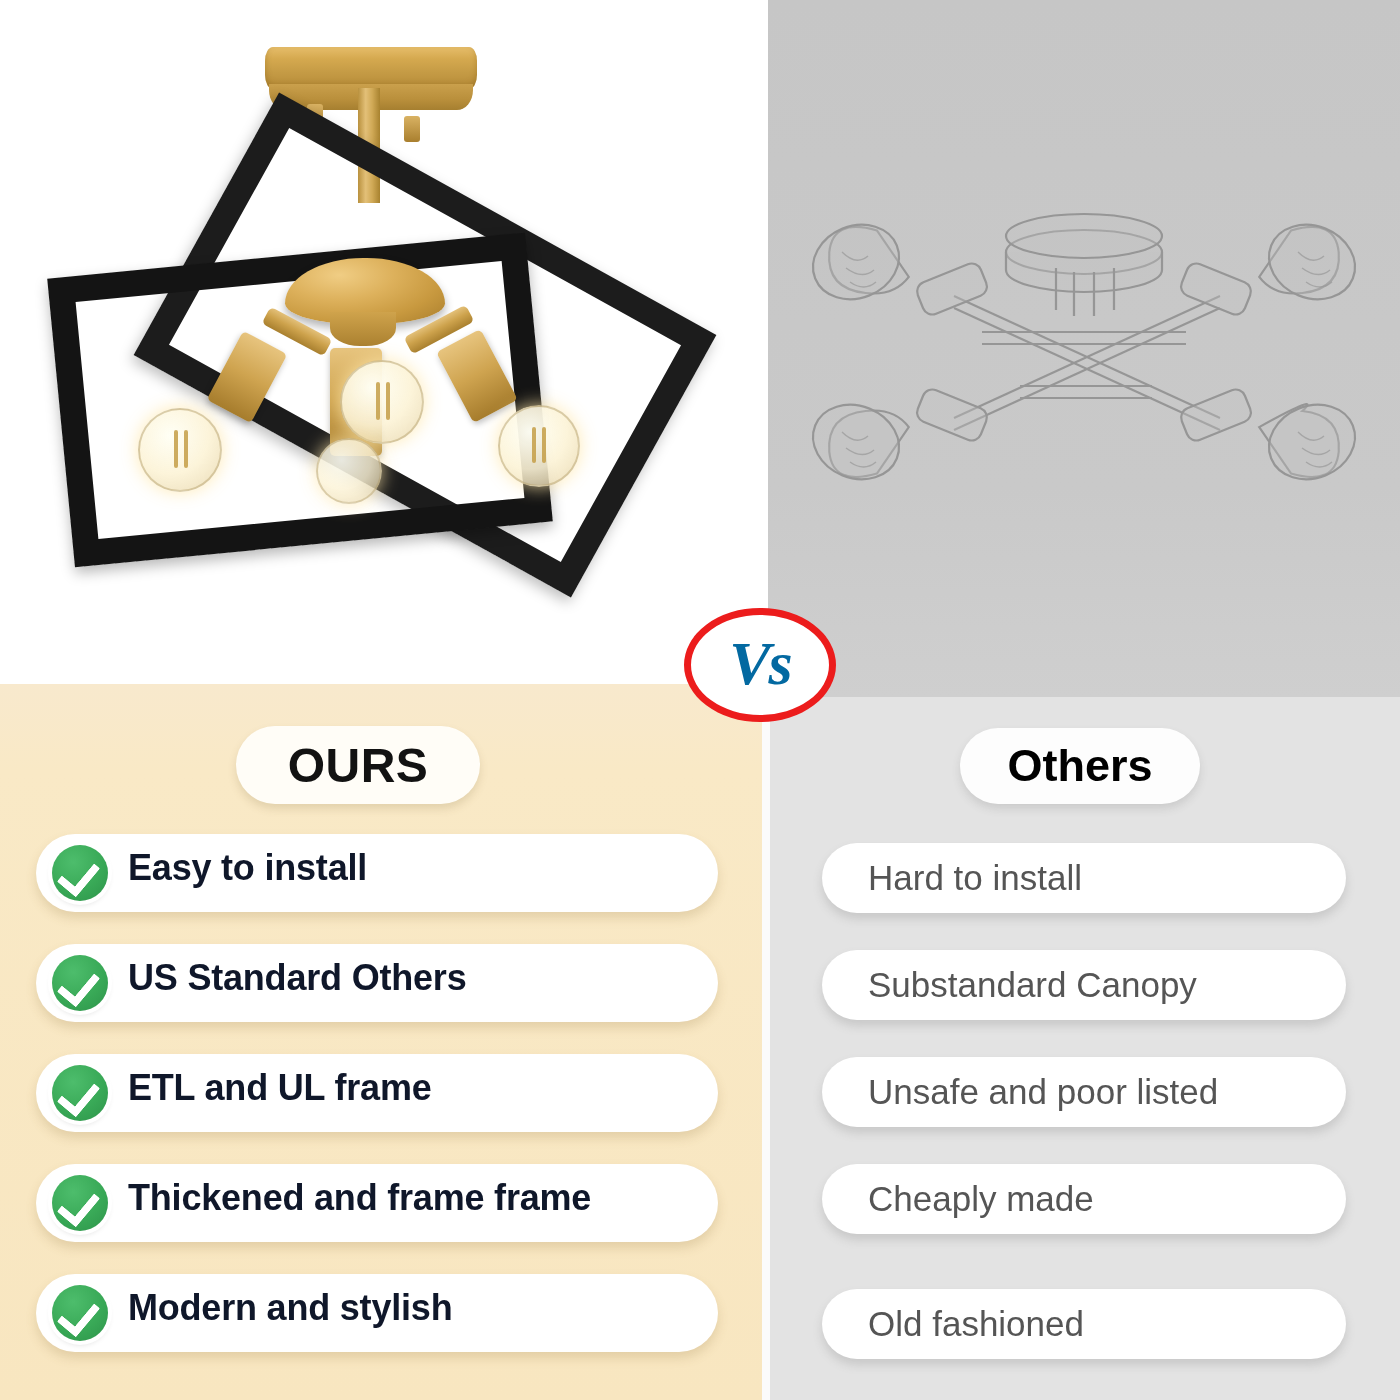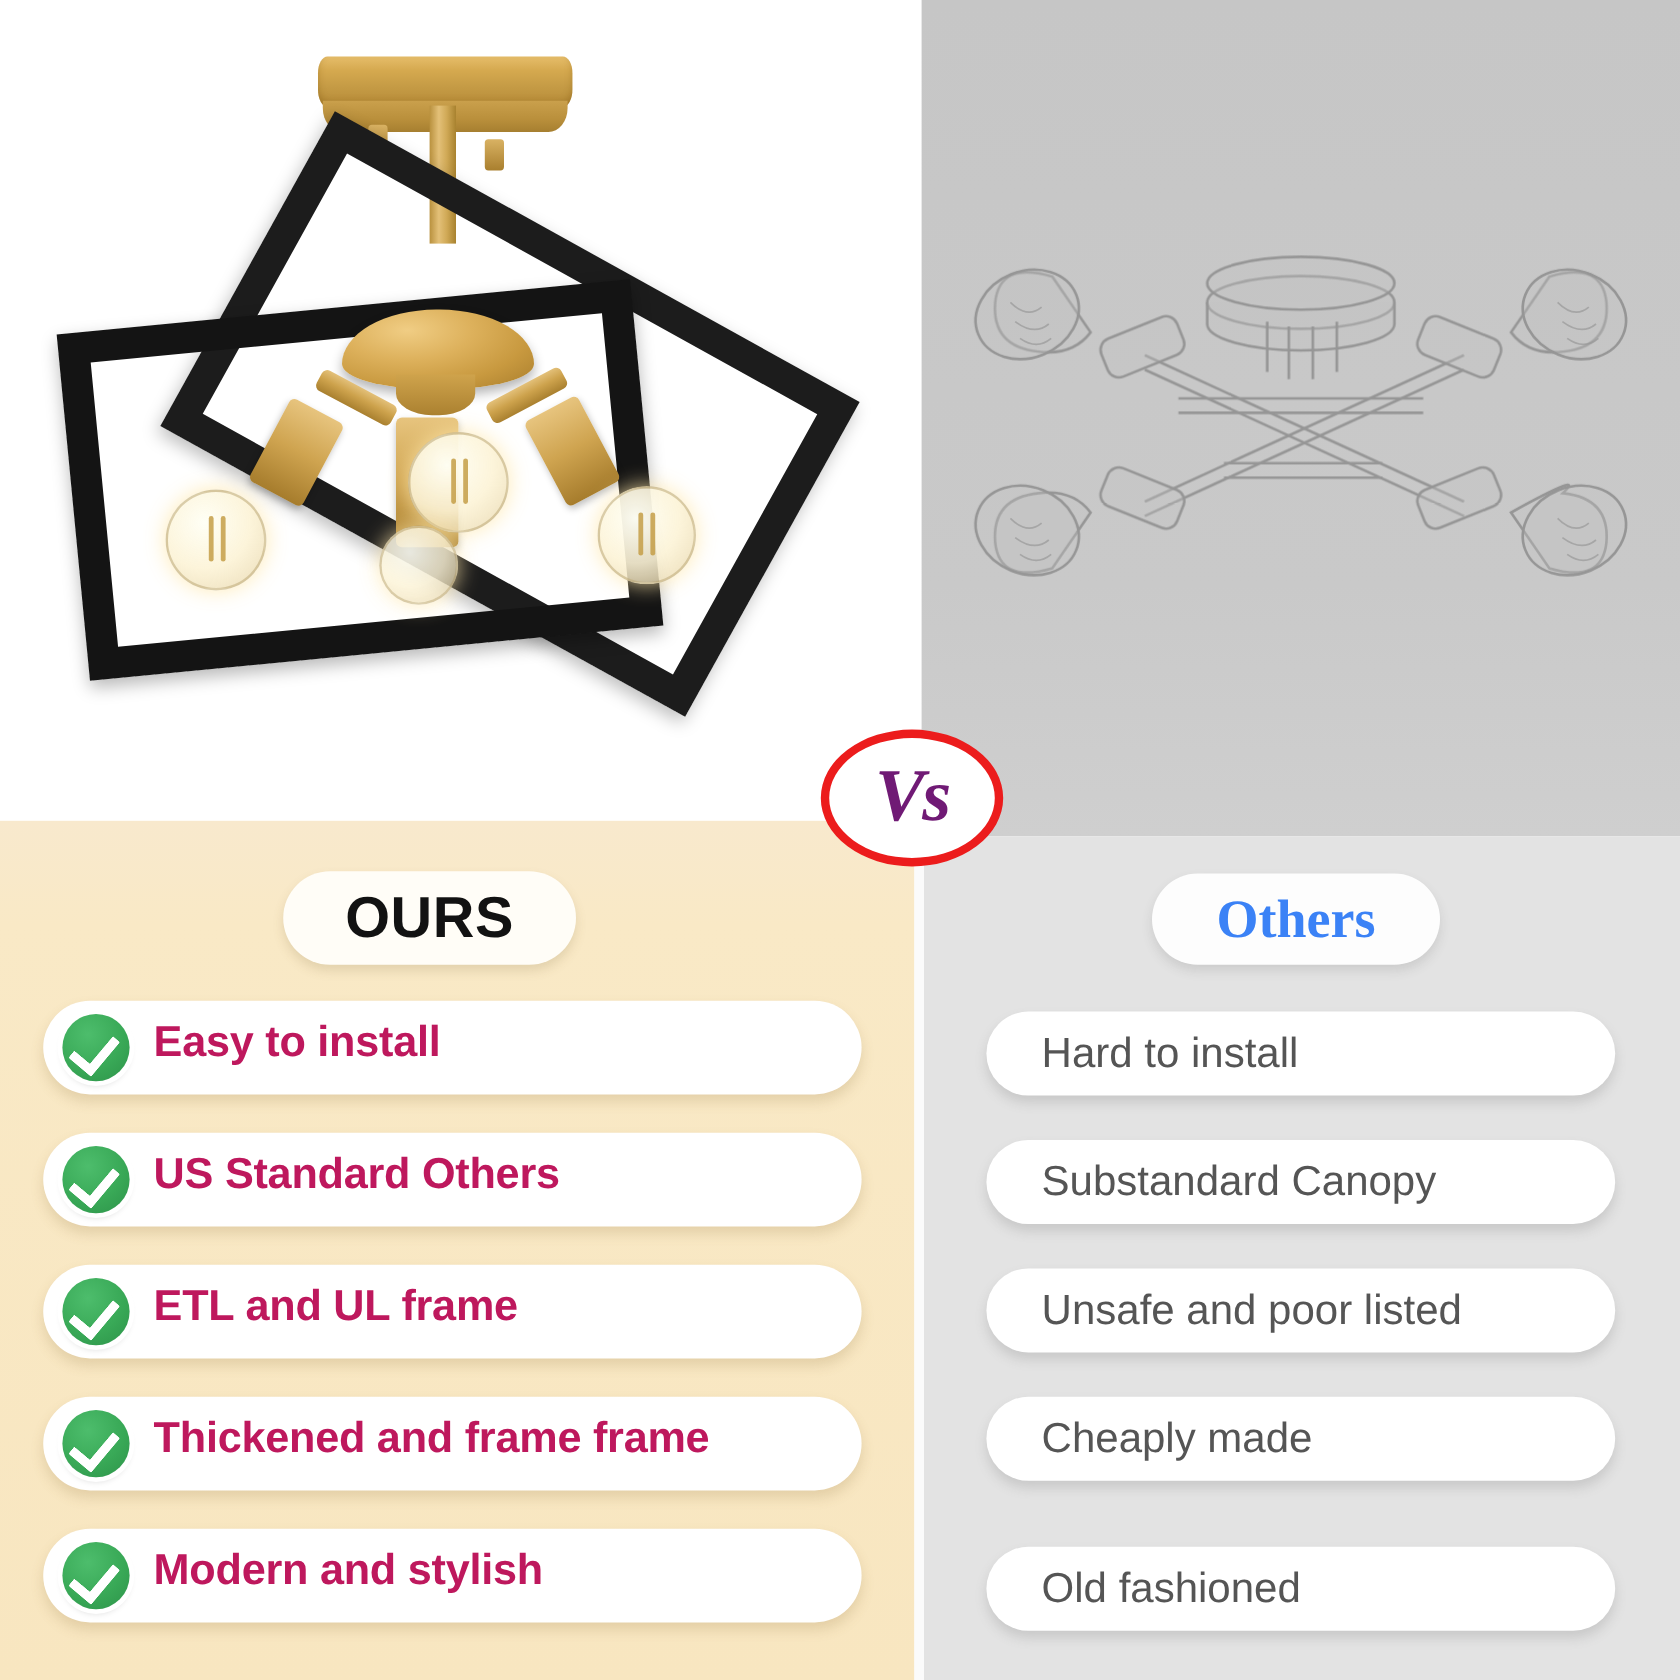--- a/index.html
+++ b/index.html
@@ -69,42 +69,42 @@
   .sketch svg{position:absolute;left:0;top:0;}
 
   
   .vs-badge{position:absolute;left:684px;top:608px;width:152px;height:114px;z-index:40;}
   .vs-circle{position:absolute;left:0;top:0;width:152px;height:114px;
     border:7px solid #ec1c1c;border-radius:50%;
     background:#ffffff;box-sizing:border-box;}
   .vs-text{position:absolute;left:0;top:0;width:152px;height:114px;
     display:flex;align-items:center;justify-content:center;
     font-family:"Liberation Serif", serif;
-    font-size:62px;font-weight:bold;font-style:italic;color:#701a75;
+    font-size:62px;font-weight:bold;font-style:italic;color:#0369a1;
     letter-spacing:-2px;line-height:1;padding-bottom:4px;box-sizing:border-box;}
 
   
   .title-pill{position:absolute;display:flex;align-items:center;justify-content:center;
     background:#fffdf7;border-radius:42px;
     box-shadow:0 5px 9px rgba(120,95,45,.17);}
   .title-ours{left:236px;top:726px;width:244px;height:78px;
     font-size:48px;font-weight:bold;color:#121212;letter-spacing:.5px;}
   .title-others{left:960px;top:728px;width:240px;height:76px;
     background:#fdfdfd;box-shadow:0 5px 9px rgba(90,90,90,.16);
-    font-size:45px;font-weight:bold;color:#3b82f6;font-family:Liberation Serif, serif;}
+    font-size:45px;font-weight:bold;color:#000000;}
 
   
   .ours-list{position:absolute;left:0;top:0;width:762px;height:1400px;}
   .ours-row{position:absolute;left:36px;width:682px;height:78px;}
   .ours-pill{position:absolute;left:0;top:0;width:682px;height:78px;
     background:#ffffff;border-radius:39px;
     box-shadow:0 6px 11px rgba(140,110,55,.20);}
   .ours-label{position:absolute;left:92px;top:0;height:68px;right:24px;
     display:flex;align-items:center;
-    font-size:36px;font-weight:bold;color:#be185d;letter-spacing:-.2px;
+    font-size:36px;font-weight:bold;color:#0f172a;letter-spacing:-.2px;
     white-space:nowrap;}
   .check-wrap{position:absolute;left:16px;top:11px;width:56px;height:56px;z-index:3;}
   .check-circle{position:absolute;left:0;top:0;width:56px;height:56px;border-radius:50%;
     background:radial-gradient(circle at 38% 30%,#4dbd6c 0%,#39a957 55%,#2d9349 100%);
     box-shadow:0 0 0 4px #ffffff, 0 3px 6px rgba(0,0,0,.18);}
   .check-mark{position:absolute;left:14px;top:11px;width:17px;height:30px;
     border-right:8px solid #fff;border-bottom:8px solid #fff;
     transform:rotate(40deg);border-radius:2px;}
 
   

